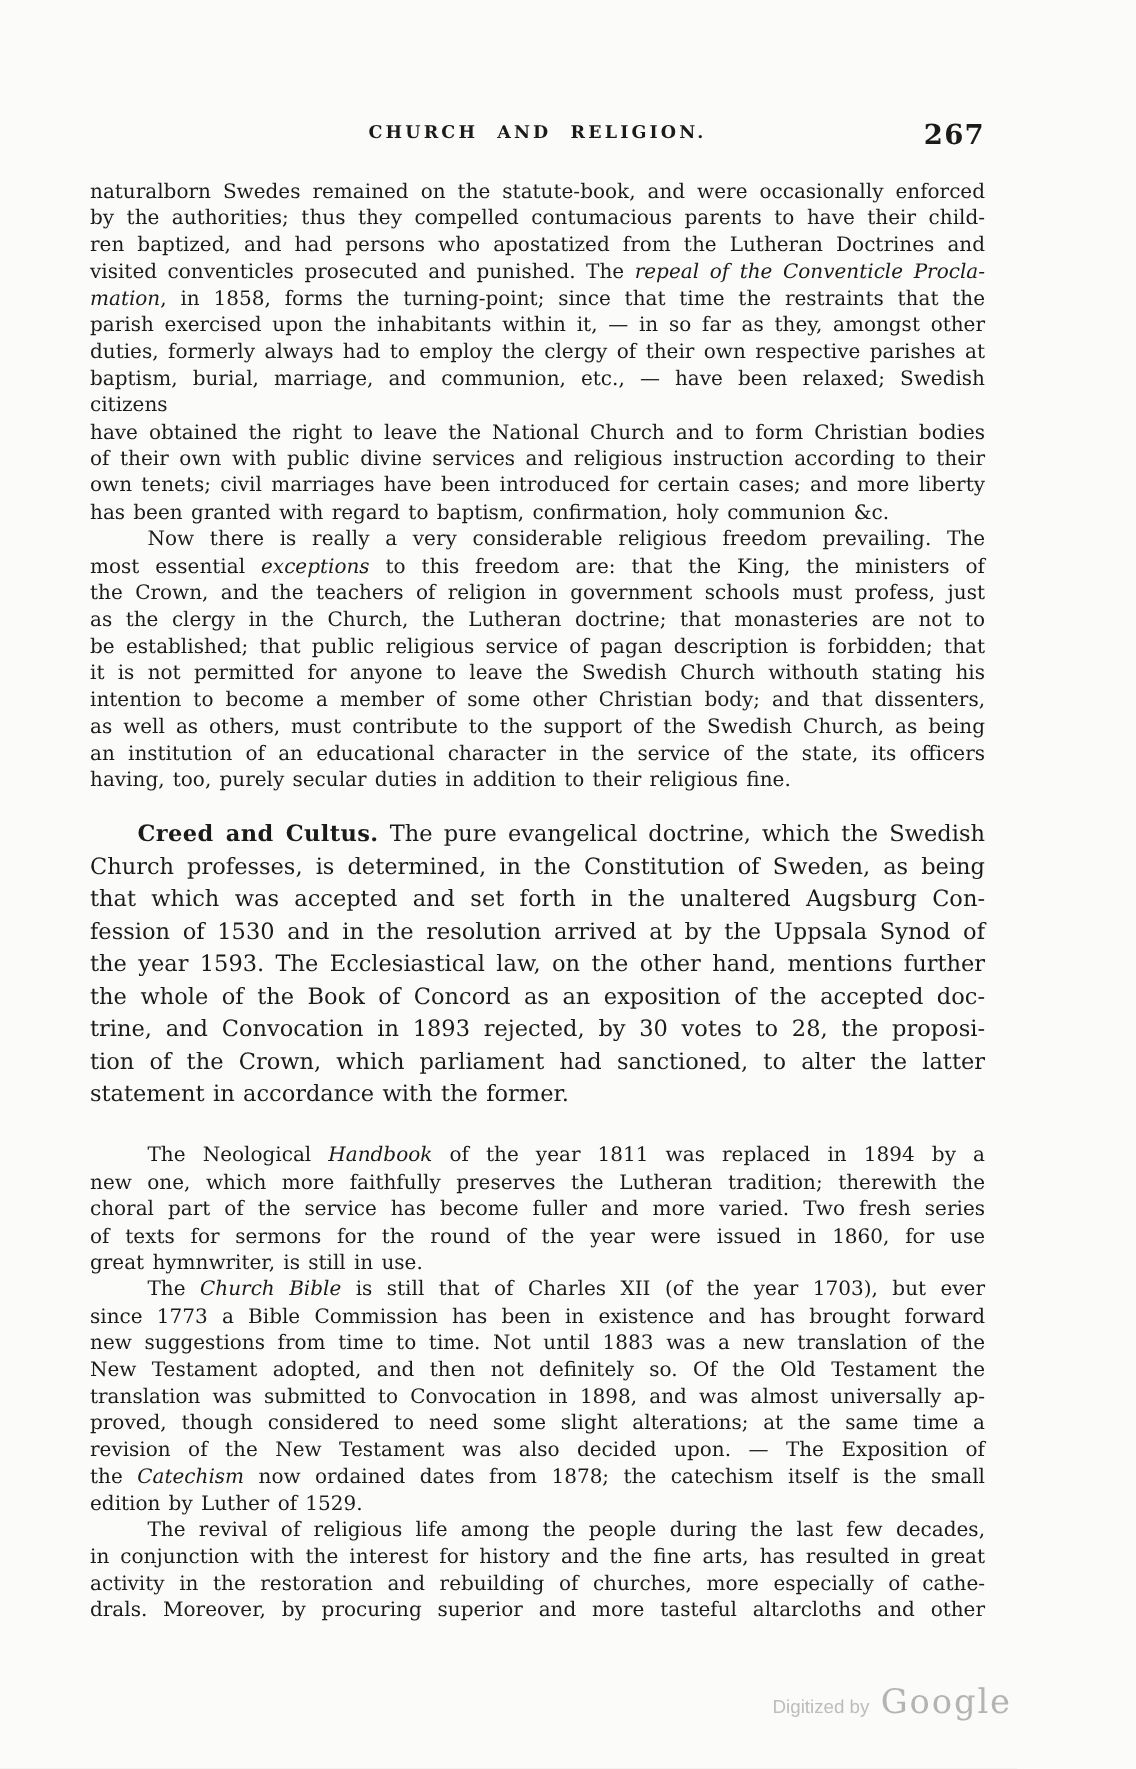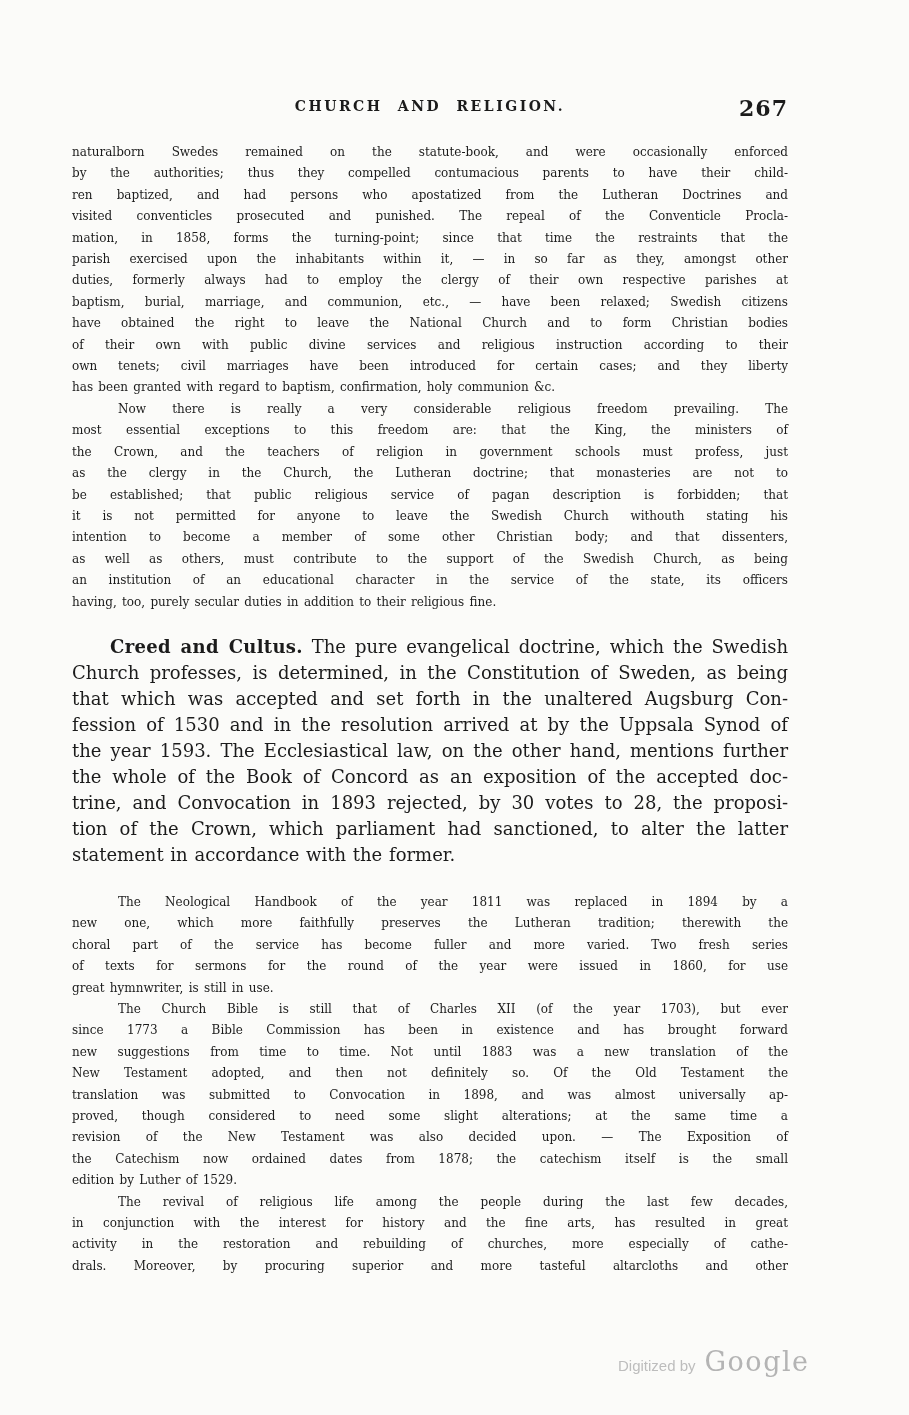--- a/index.html
+++ b/index.html
@@ -32,27 +32,27 @@
   .page-number {
     position: absolute;
     right: 0;
     top: -3px;
     font-weight: bold;
     font-size: 22px;
     letter-spacing: 1px;
   }
   #text-block { margin-top: 26px; }
   .paragraph { margin: 0; }
-  .size-small { font-size: 12px; line-height: 21.4px; word-spacing: 1.5px; }
+  .size-small { font-size: 16px; line-height: 21.4px; word-spacing: 1.5px; }
   .size-large { font-size: 18px; line-height: 26px; word-spacing: 1px; }
   .line { text-align: justify; text-align-last: justify; }
   .line.line-last { text-align-last: left; }
   .indent .line-first { text-indent: 46px; }
   .size-large.indent .line-first { text-indent: 38px; }
-  .it { }
+  .it { font-style: italic; }
   .bd { font-weight: bold; letter-spacing: 0.3px; }
   .watermark {
     position: absolute;
     left: 618px;
     top: 1346px;
     display: flex;
     align-items: baseline;
     gap: 9px;
   }
   .wm-prefix {
@@ -81,21 +81,21 @@
           <div class="line line-first"><span>naturalborn Swedes remained on the statute-book, and were occasionally enforced</span></div>
           <div class="line"><span>by the authorities; thus they compelled contumacious parents to have their child-</span></div>
           <div class="line"><span>ren baptized, and had persons who apostatized from the Lutheran Doctrines and</span></div>
           <div class="line"><span>visited conventicles prosecuted and punished. The </span><span class="it">repeal of the Conventicle Procla-</span></div>
           <div class="line"><span class="it">mation</span><span>, in 1858, forms the turning-point; since that time the restraints that the</span></div>
           <div class="line"><span>parish exercised upon the inhabitants within it, — in so far as they, amongst other</span></div>
           <div class="line"><span>duties, formerly always had to employ the clergy of their own respective parishes at</span></div>
           <div class="line"><span>baptism, burial, marriage, and communion, etc., — have been relaxed; Swedish citizens</span></div>
           <div class="line"><span>have obtained the right to leave the National Church and to form Christian bodies</span></div>
           <div class="line"><span>of their own with public divine services and religious instruction according to their</span></div>
-          <div class="line"><span>own tenets; civil marriages have been introduced for certain cases; and they liberty</span></div>
+          <div class="line"><span>own tenets; civil marriages have been introduced for certain cases; and more liberty</span></div>
           <div class="line line-last"><span>has been granted with regard to baptism, confirmation, holy communion &amp;c.</span></div>
         </div>
         <div class="paragraph size-small indent">
           <div class="line line-first"><span>Now there is really a very considerable religious freedom prevailing. The</span></div>
           <div class="line"><span>most essential </span><span class="it">exceptions</span><span> to this freedom are: that the King, the ministers of</span></div>
           <div class="line"><span>the Crown, and the teachers of religion in government schools must profess, just</span></div>
           <div class="line"><span>as the clergy in the Church, the Lutheran doctrine; that monasteries are not to</span></div>
           <div class="line"><span>be established; that public religious service of pagan description is forbidden; that</span></div>
           <div class="line"><span>it is not permitted for anyone to leave the Swedish Church withouth stating his</span></div>
           <div class="line"><span>intention to become a member of some other Christian body; and that dissenters,</span></div>

